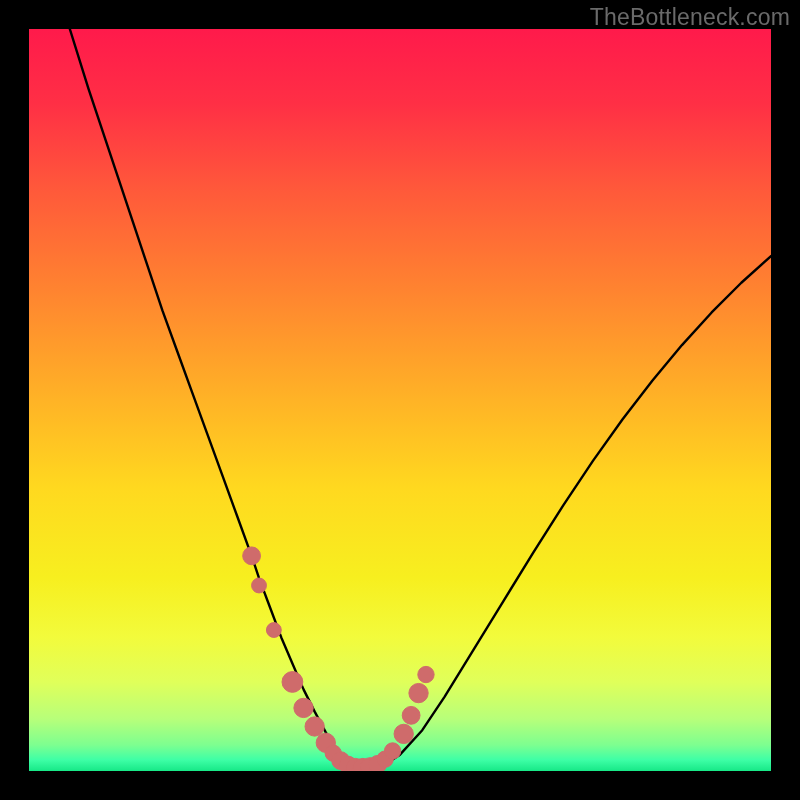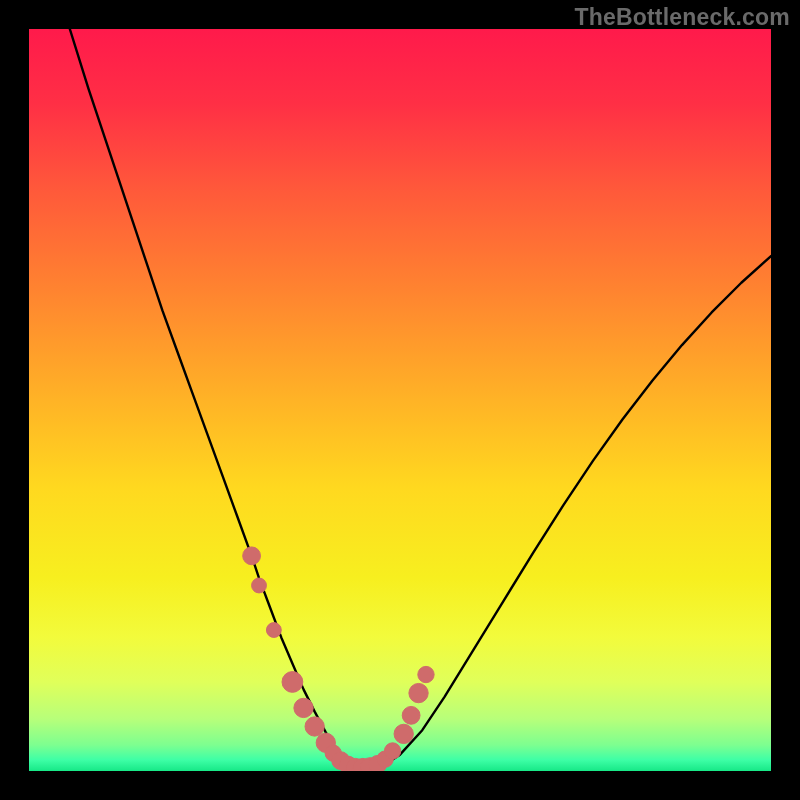--- a/index.html
+++ b/index.html
@@ -4,21 +4,21 @@
 <style>
   * { margin: 0; padding: 0; box-sizing: border-box; }
   html, body { width: 800px; height: 800px; background: #000; overflow: hidden; font-family: Arial, Helvetica, sans-serif; }
   .stage { position: relative; width: 800px; height: 800px; background: #000; }
   .watermark {
     position: absolute;
     top: 4px;
     right: 10px;
     color: #6a6a6a;
     font-size: 23px;
-    font-weight: 700;
+    font-weight: 400;
     letter-spacing: 0.2px;
     z-index: 10;
     user-select: none;
   }
   .plot-outer {
     position: absolute;
     left: 29px;
     top: 29px;
     width: 742px;   
     height: 742px;

